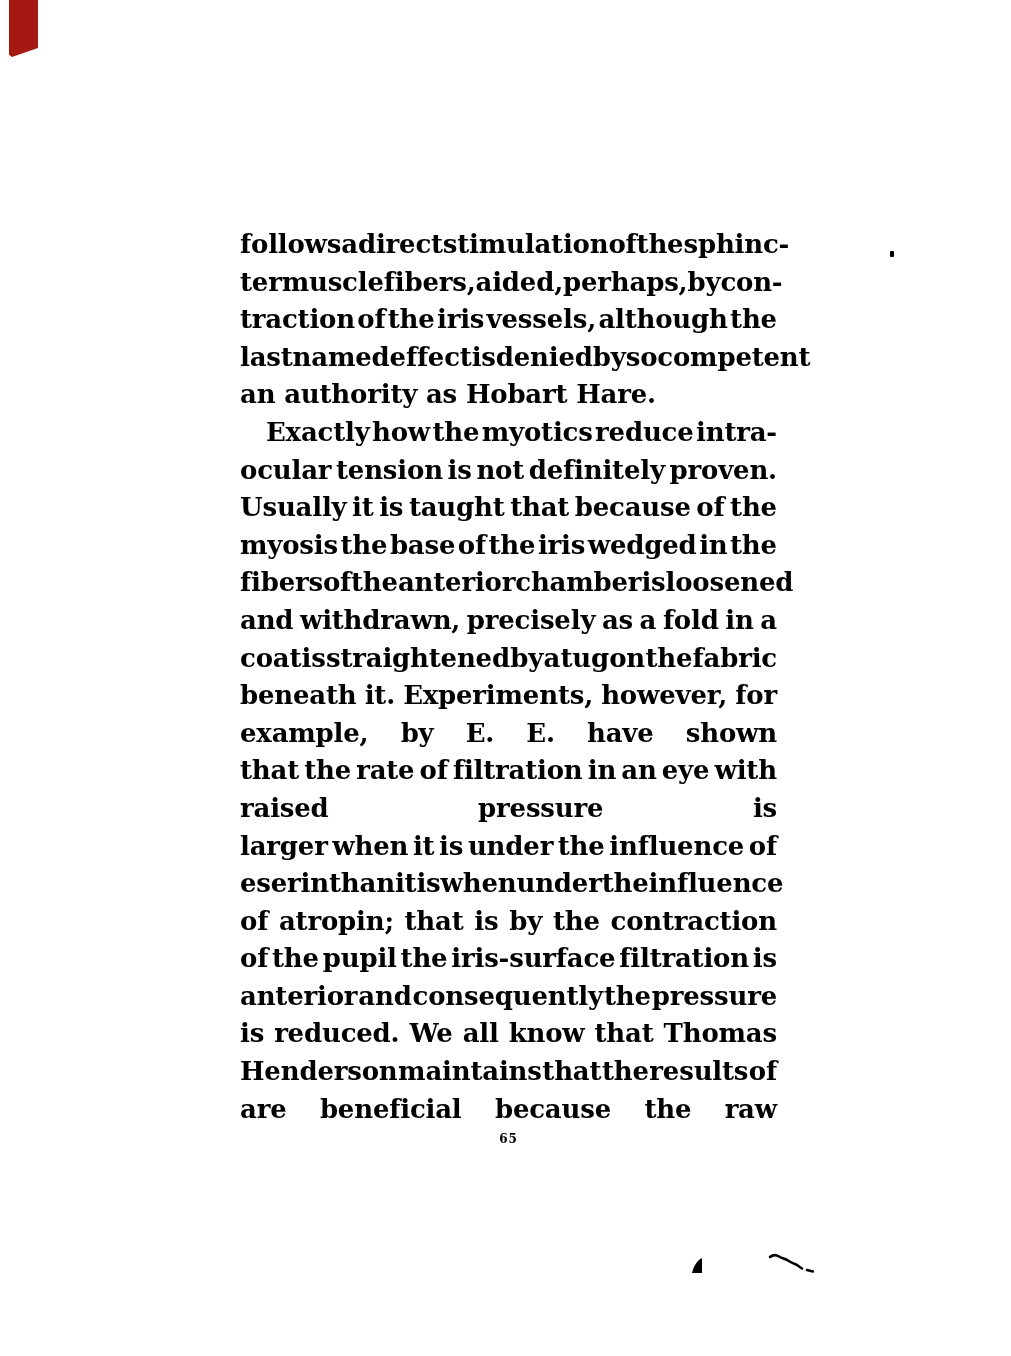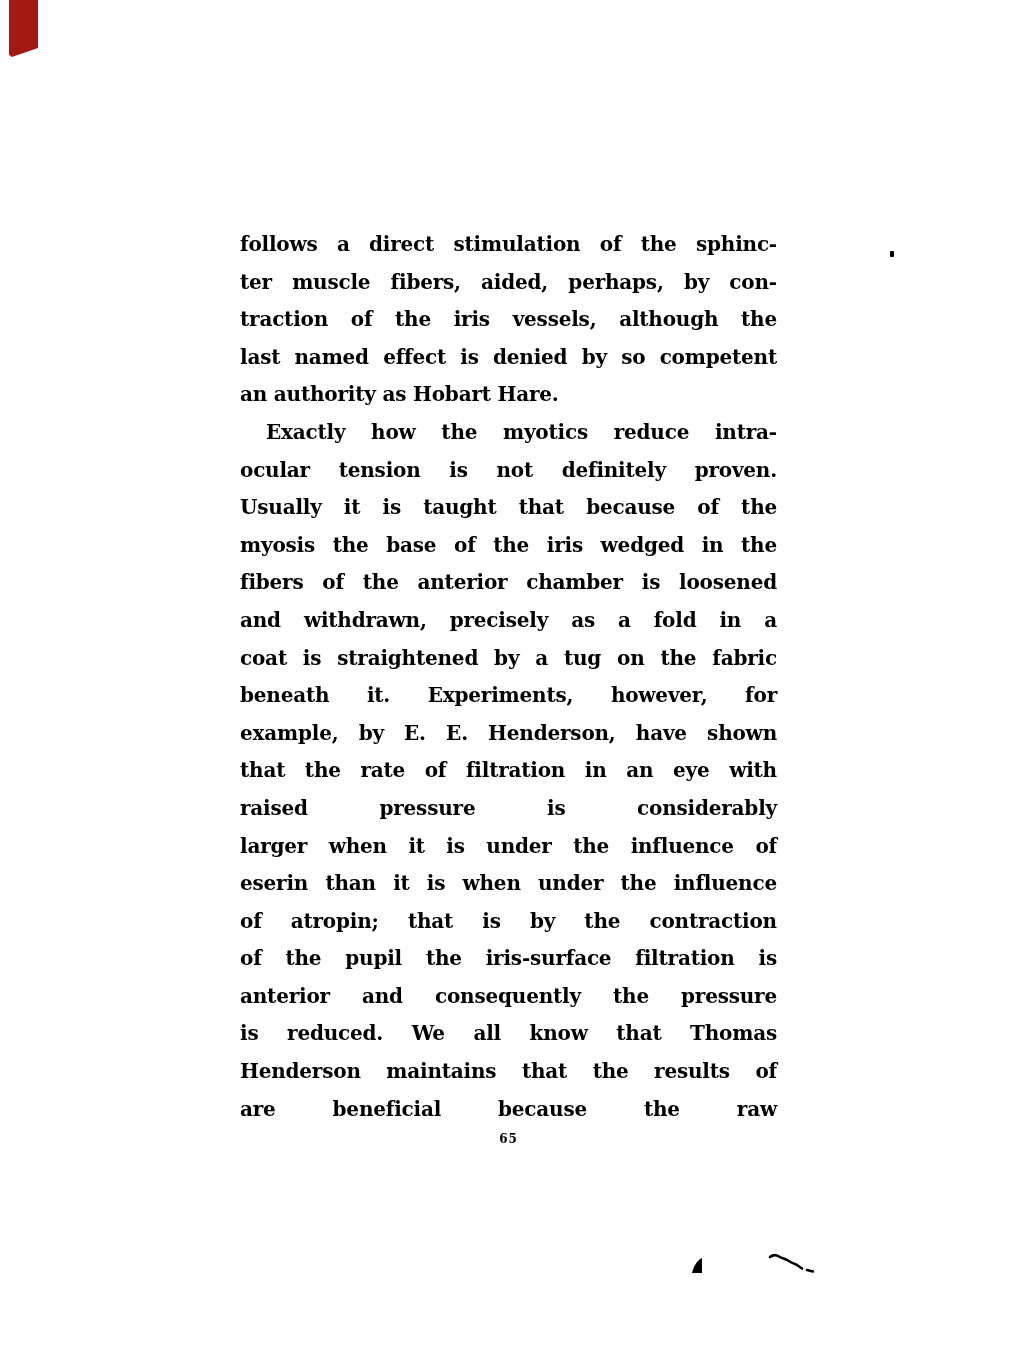--- a/index.html
+++ b/index.html
@@ -24,21 +24,21 @@
     width: 29px;
     height: 57px;
     clip-path: polygon(0 0, 100% 0, 100% 84%, 10% 100%, 0 96%);
   }
   
   .text-block {
     position: absolute;
     left: 240px;
     top: 226px;
     width: 537px;
-    font-size: 20px;
+    font-size: 26px;
     font-weight: 700;
     line-height: 37.6px;
     letter-spacing: -0.2px;
   }
   .line {
     height: 37.6px;
     white-space: nowrap;
   }
   .line.justify {
     display: flex;
@@ -197,40 +197,38 @@
           <span>it.</span>
           <span>Experiments,</span>
           <span>however,</span>
           <span>for</span>
         </div>
         <div class="line justify">
           <span>example,</span>
           <span>by</span>
           <span>E.</span>
           <span>E.</span>
-          <span>Henderson,</span>
           <span>have</span>
           <span>shown</span>
         </div>
         <div class="line justify">
           <span>that</span>
           <span>the</span>
           <span>rate</span>
           <span>of</span>
           <span>filtration</span>
           <span>in</span>
           <span>an</span>
           <span>eye</span>
           <span>with</span>
         </div>
         <div class="line justify">
           <span>raised</span>
           <span>pressure</span>
           <span>is</span>
-          <span>considerably</span>
         </div>
         <div class="line justify">
           <span>larger</span>
           <span>when</span>
           <span>it</span>
           <span>is</span>
           <span>under</span>
           <span>the</span>
           <span>influence</span>
           <span>of</span>

